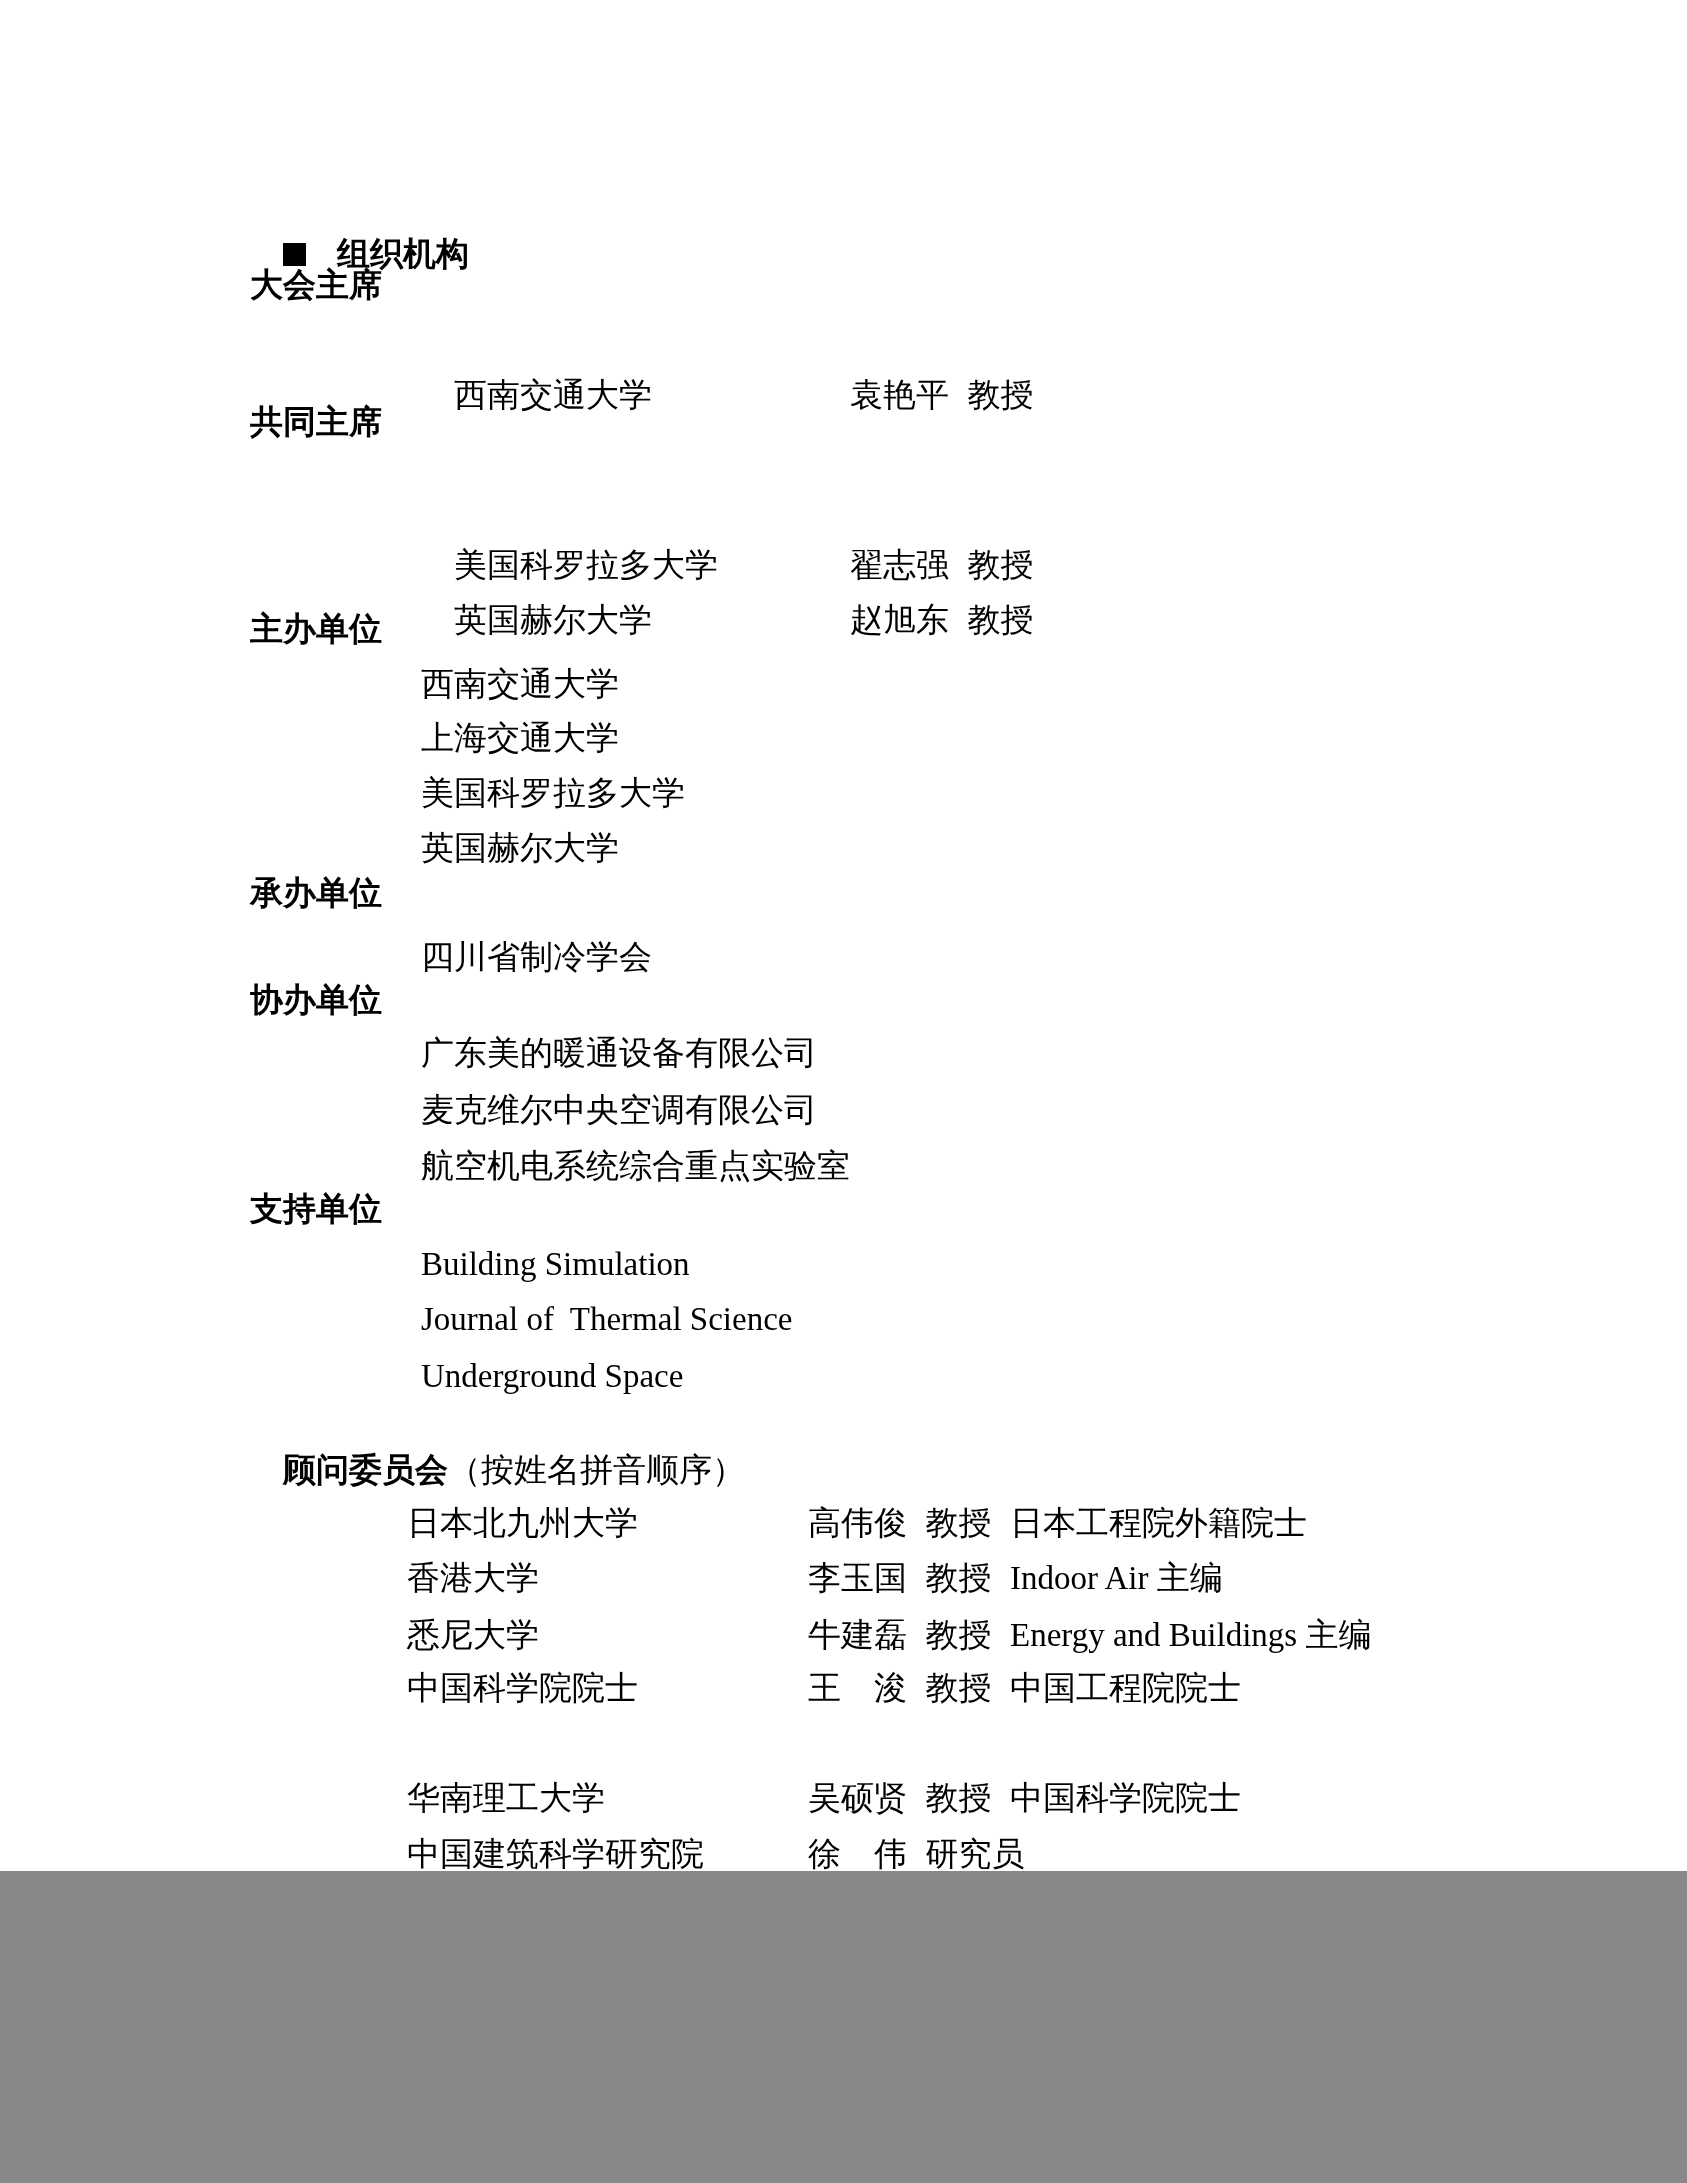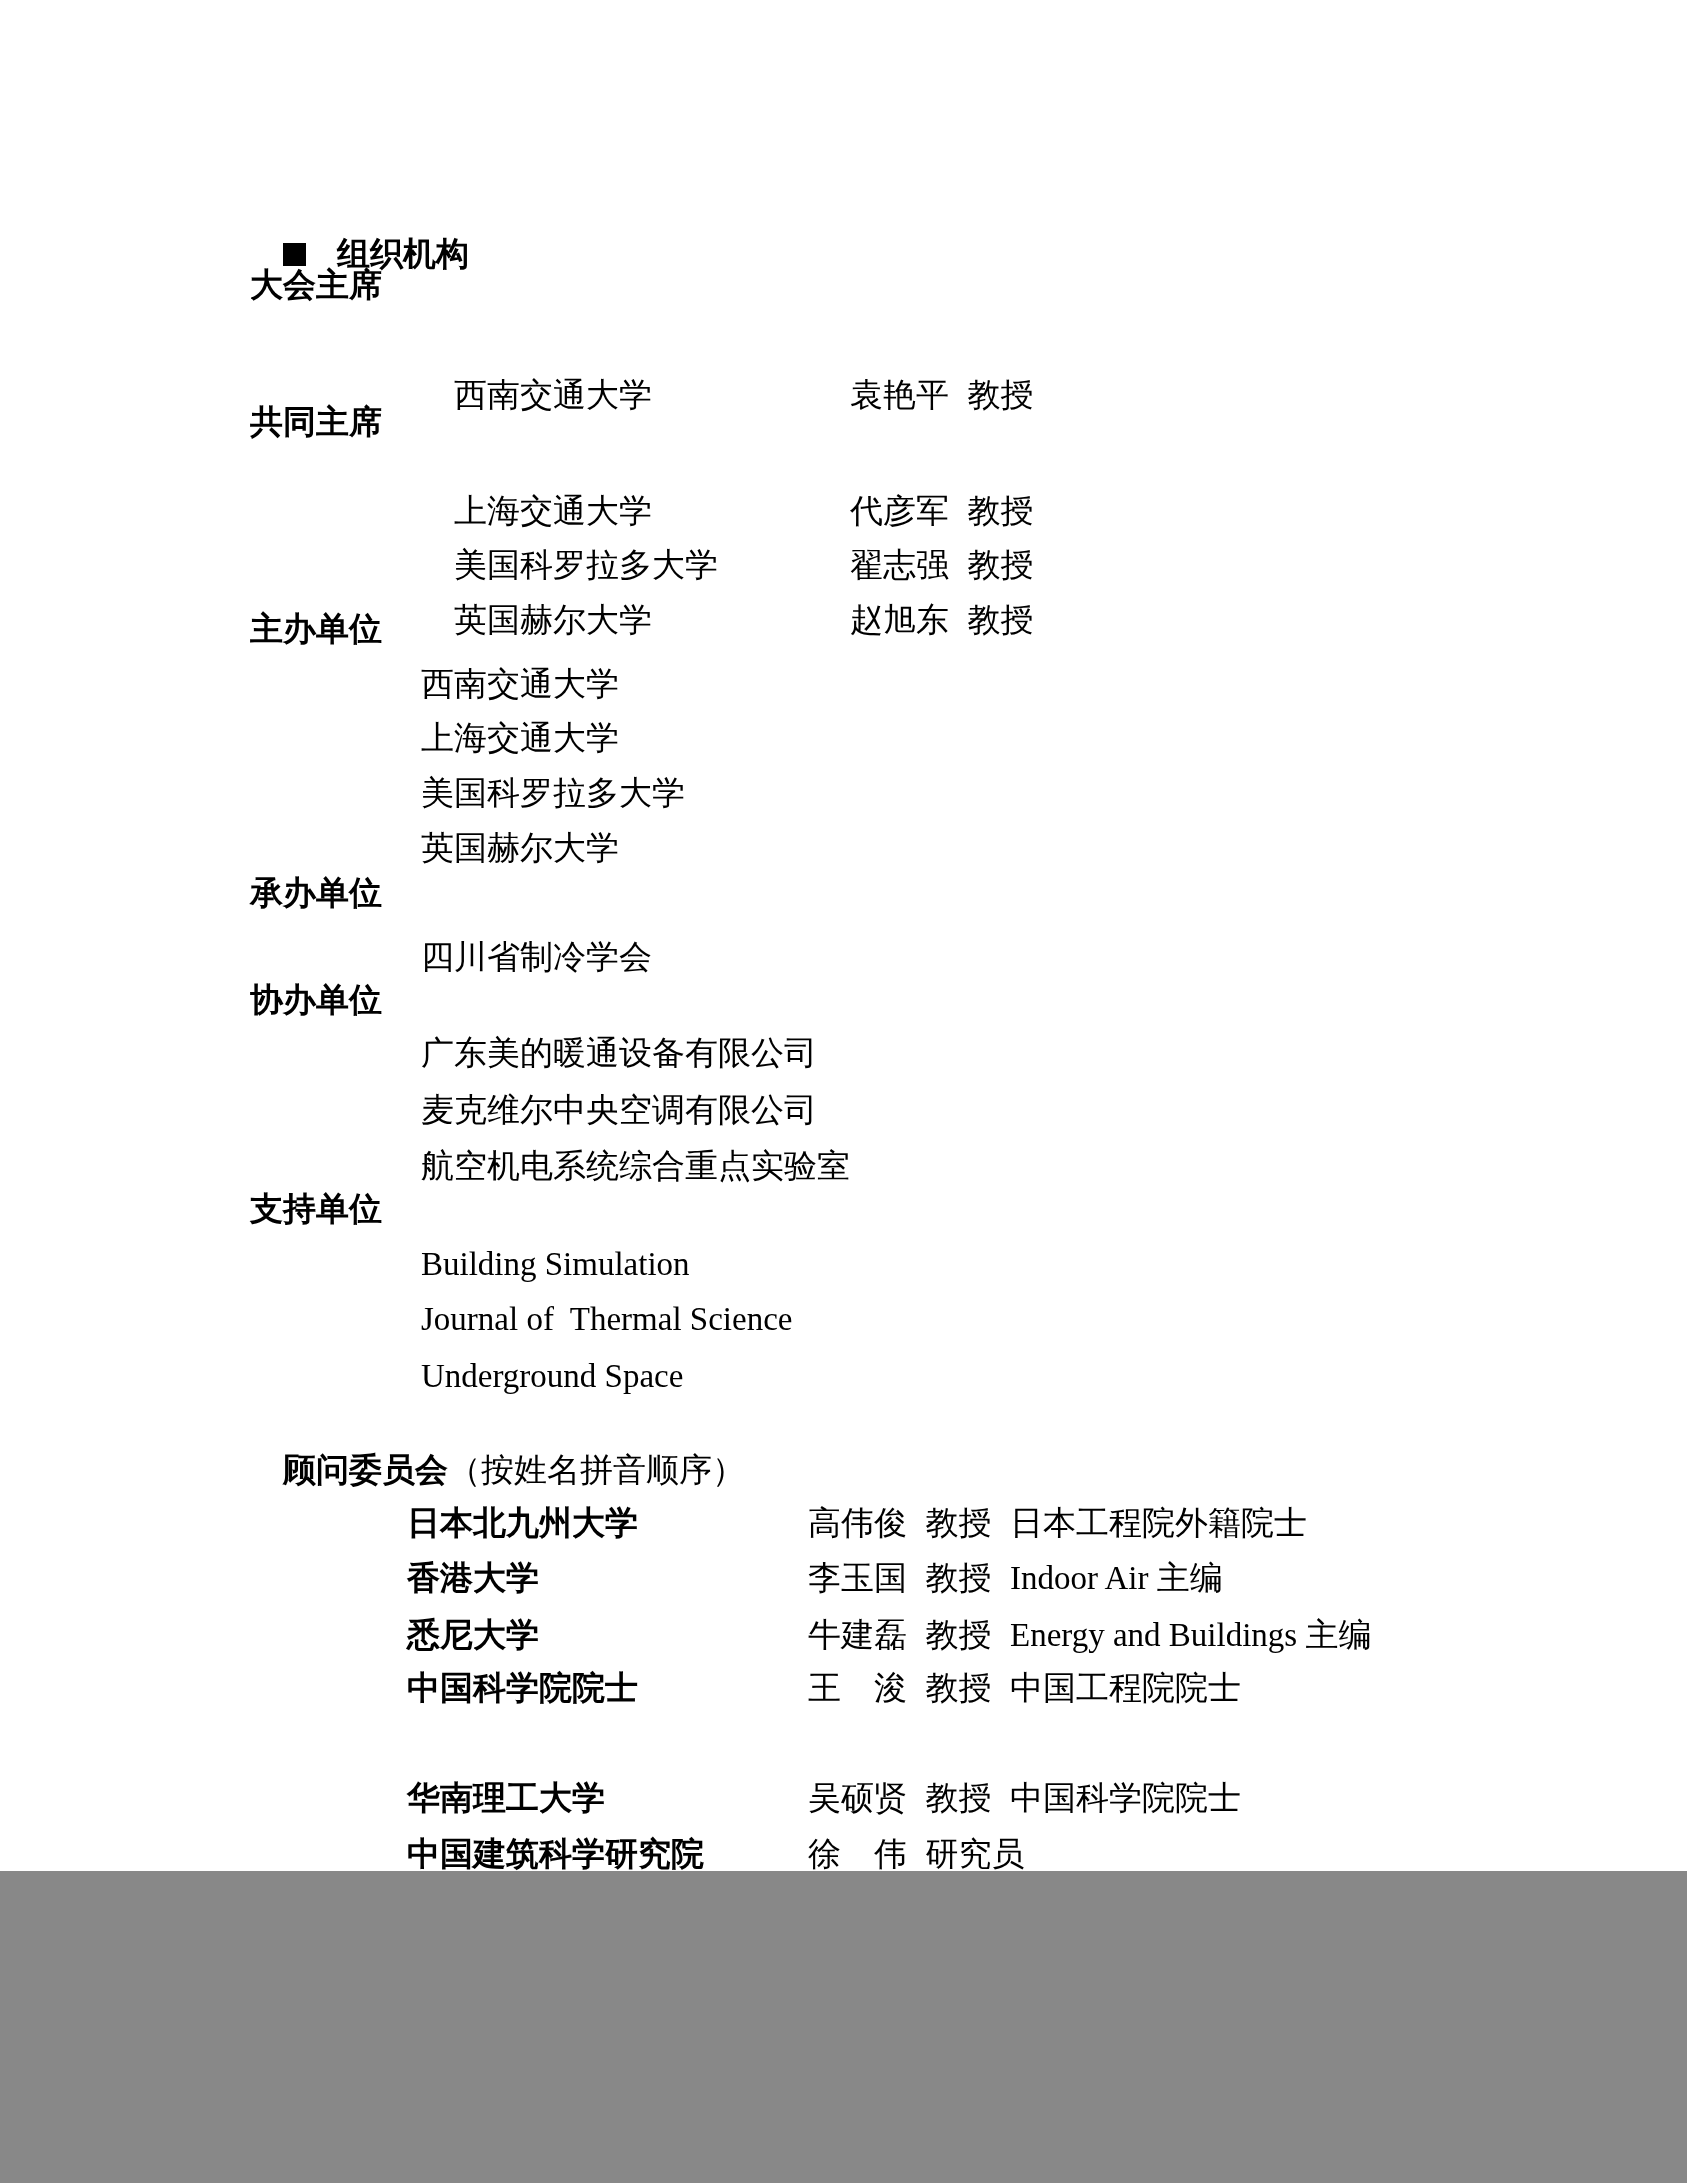--- a/index.html
+++ b/index.html
@@ -16,21 +16,21 @@
     position:absolute;
     font-size:33px;
     line-height:36px;
     white-space:pre;
   }
   .heading{left:250px;font-weight:bold;}
   .note{font-weight:normal;text-align:center;}
   .row1{left:421px;}   
   .row2{left:374px;}   
   .org1{display:inline-block;width:396px;white-space:pre;}
-  .org2{display:inline-block;width:401px;white-space:pre;font-weight:bold;}
+  .org2{display:inline-block;width:401px;white-space:pre;}
   .gap{margin-left:18.5px;white-space:pre;}
   .bullet{
     display:inline-block;
     width:23px;height:23px;
     background:#000;
     margin-right:31px;
     vertical-align:-1.3px;
   }
 </style>
 </head>
@@ -41,23 +41,20 @@
   <div class="line heading" style="top:200px">
     <span class="bullet"></span><span>组织机构</span>
   </div>
 
   <div class="line heading" style="top:267px">大会主席</div>
   <div class="line row1" style="top:341px">
     <span class="org1">西南交通大学</span><span>袁艳平</span><span class="gap">教授</span>
   </div>
 
   <div class="line heading" style="top:404px">共同主席</div>
-  <div class="line row1" style="top:457px">
-    <span class="org1">上海交通大学</span><span>代彦军</span><span class="gap">教授</span>
-  </div>
   <div class="line row1" style="top:511px">
     <span class="org1">美国科罗拉多大学</span><span>翟志强</span><span class="gap">教授</span>
   </div>
   <div class="line row1" style="top:566px">
     <span class="org1">英国赫尔大学</span><span>赵旭东</span><span class="gap">教授</span>
   </div>
 
   <div class="line heading" style="top:611px">主办单位</div>
   <div class="line row1" style="top:666px">西南交通大学</div>
   <div class="line row1" style="top:720px">上海交通大学</div>

